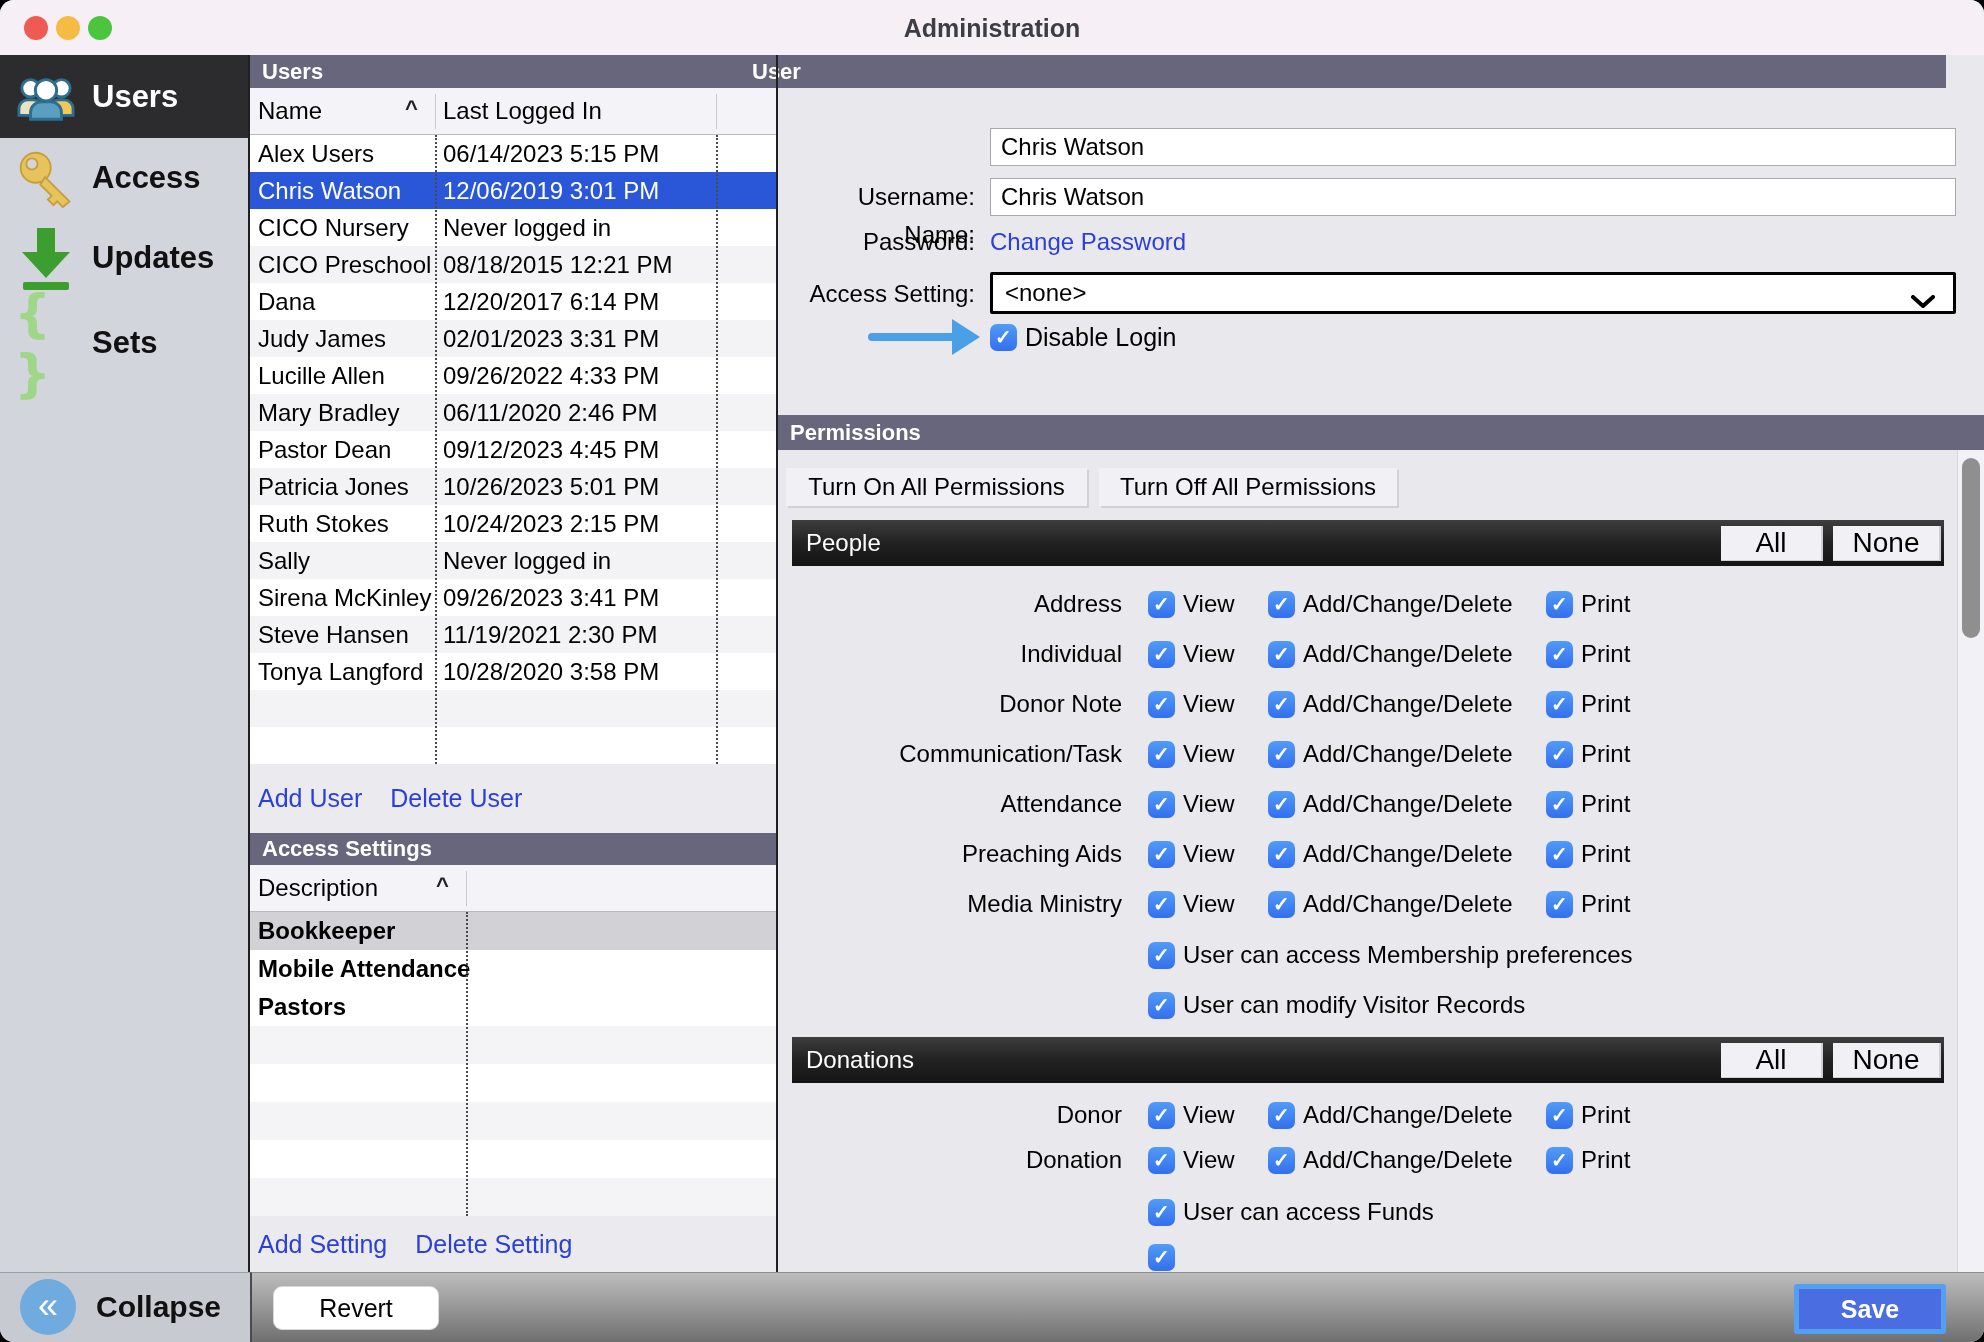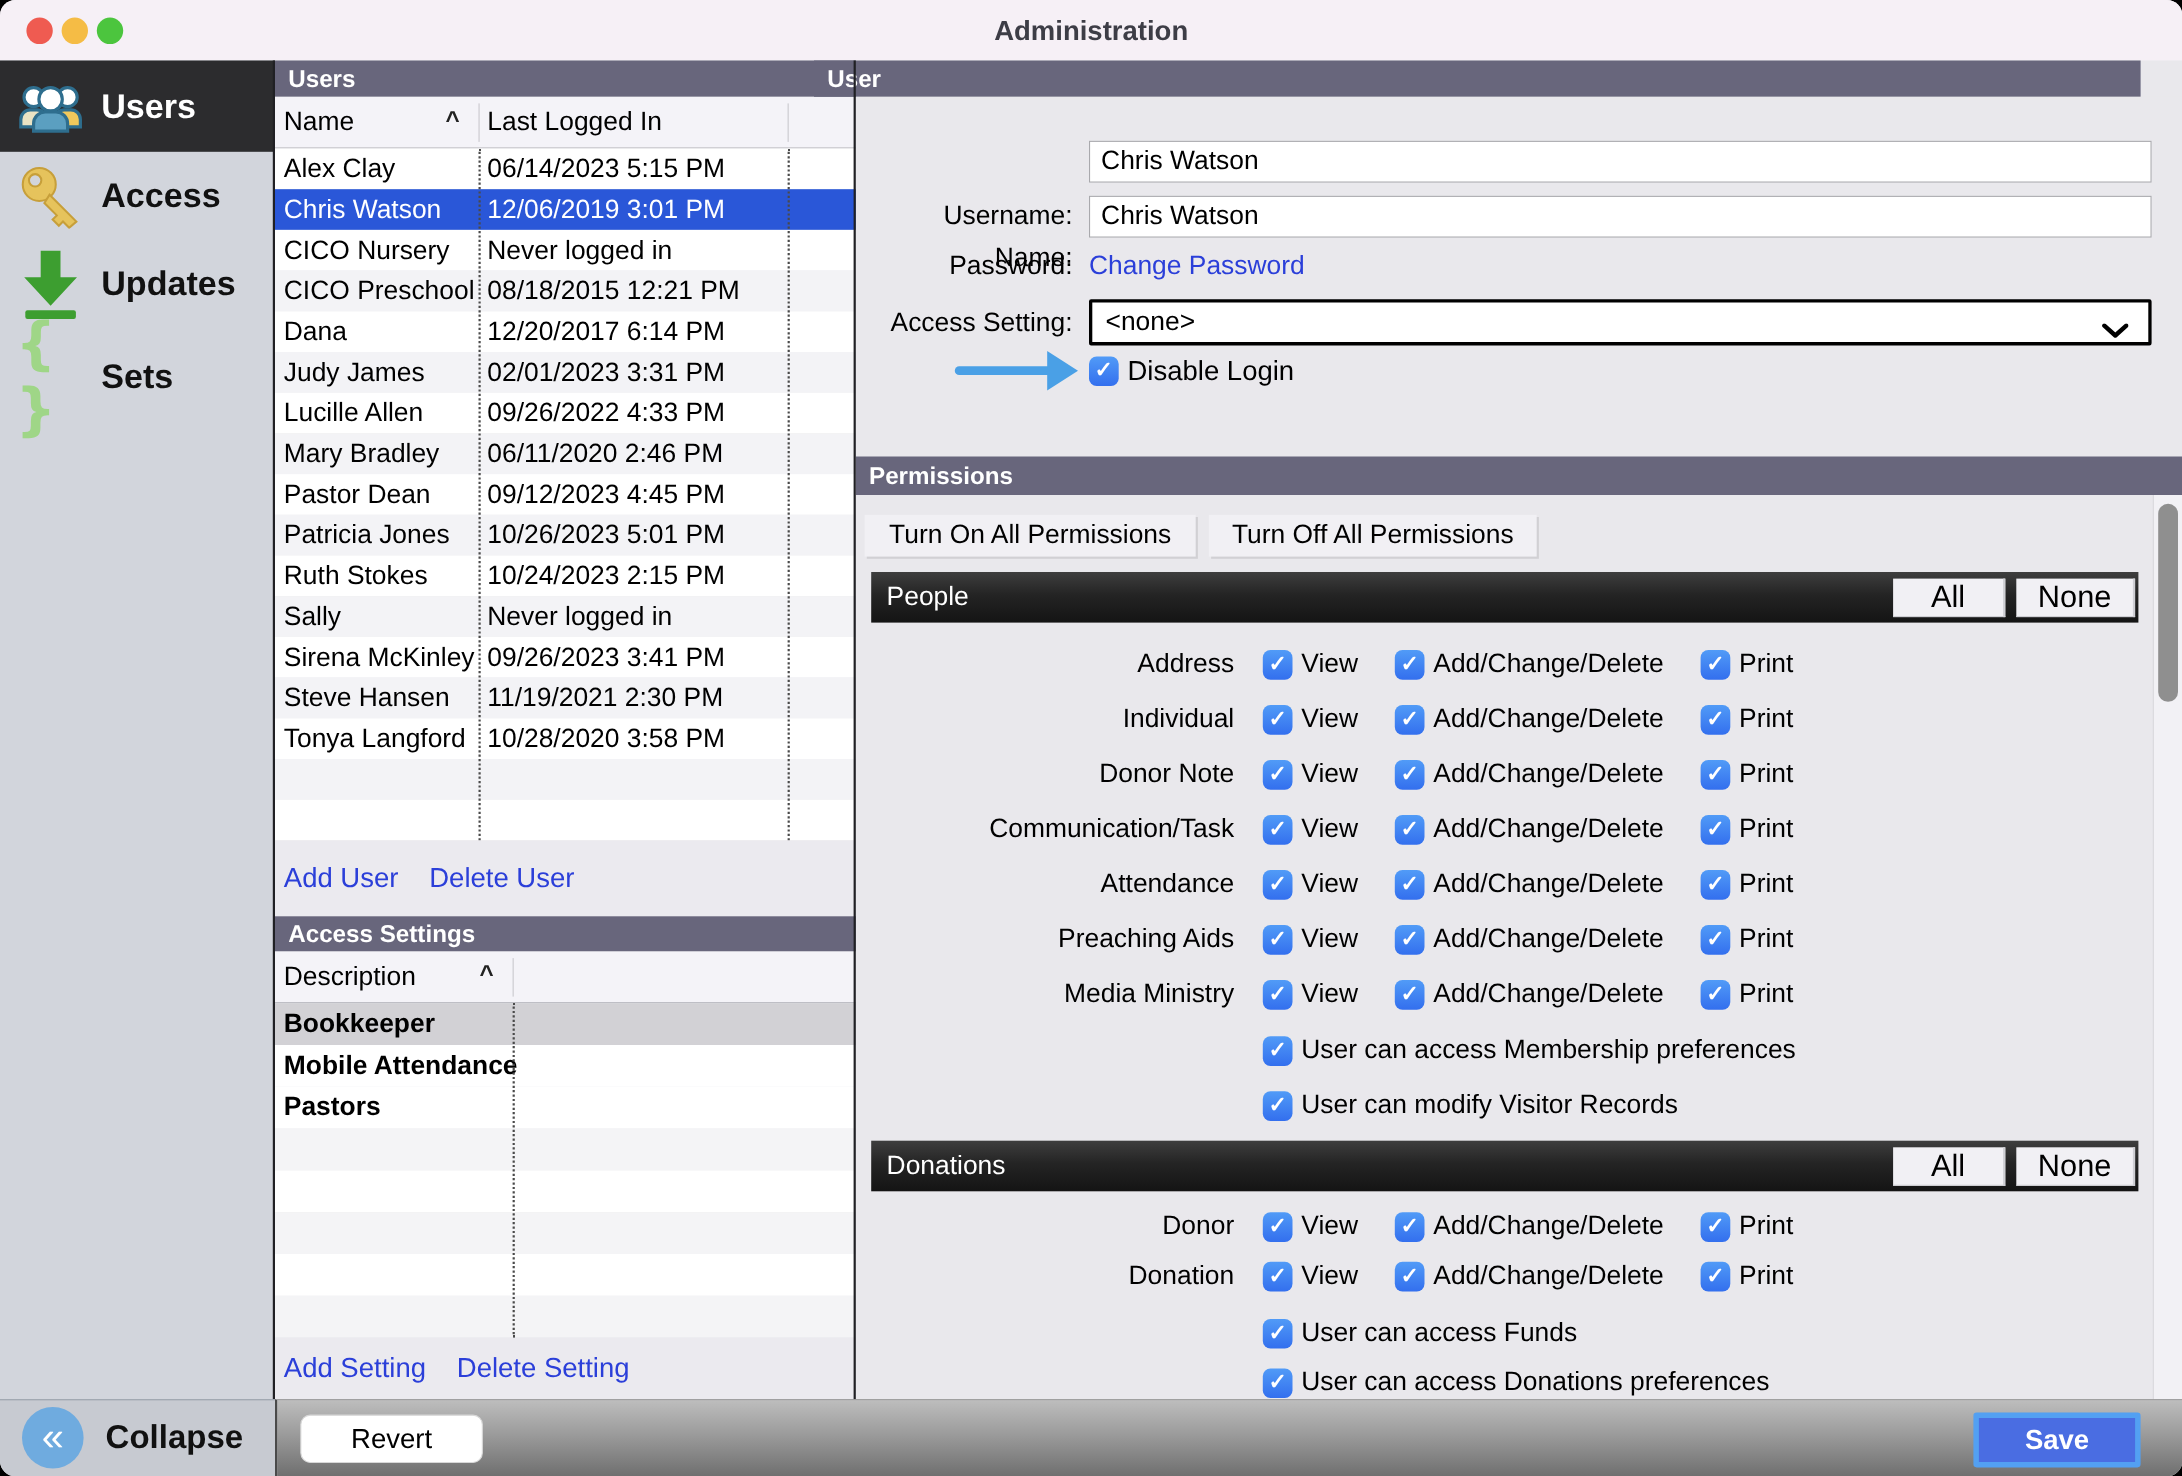--- a/index.html
+++ b/index.html
@@ -144,21 +144,21 @@
   <div class="abs bar" style="left:250px;top:55px;width:528px;height:33px;">Users</div>
   <div class="abs thead" style="left:250px;top:88px;width:528px;height:47px;">
     <span class="abs h" style="left:8px;top:0;">Name</span>
     <span class="abs caret" style="left:155px;top:8px;">^</span>
     <span class="abs h" style="left:193px;top:0;">Last Logged In</span>
     <div class="abs vsep-light" style="left:185px;top:6px;height:35px;"></div>
     <div class="abs vsep-light" style="left:466px;top:6px;height:35px;"></div>
   </div>
   <div class="abs t-rows" style="left:250px;top:135px;width:528px;height:629px;" id="users-rows">
       <div class="u-row">
-        <span class="c1">Alex Clay</span>
+        <span class="c1">Alex Users</span>
         <span class="c2">06/14/2023 5:15 PM</span>
       </div>
       <div class="u-row selected">
         <span class="c1">Chris Watson</span>
         <span class="c2">12/06/2019 3:01 PM</span>
       </div>
       <div class="u-row">
         <span class="c1">CICO Nursery</span>
         <span class="c2">Never logged in</span>
       </div>
@@ -453,21 +453,20 @@
       </div>
       <div class="abs perm-row" style="top: 1187px;">
         <div class="abs cb-group" style="left: 1148px; top: 0px;">
           <span class="checkbox">✓</span>
           <span>User can access Funds</span>
         </div>
       </div>
       <div class="abs perm-row" style="top: 1232px;">
         <div class="abs cb-group" style="left: 1148px; top: 0px;">
           <span class="checkbox">✓</span>
-          <span>User can access Donations preferences</span>
         </div>
       </div>
     </div>
 
   <div class="abs sb-track" style="left:1957px;top:450px;width:27px;height:822px;">
     <div class="abs sb-thumb" style="left:4px;top:8px;height:180px;"></div>
   </div>
 
   <div class="abs vline-dark" style="left:248px;top:55px;height:1217px;"></div>
   <div class="abs vline-dark" style="left:776px;top:55px;height:1217px;"></div>

